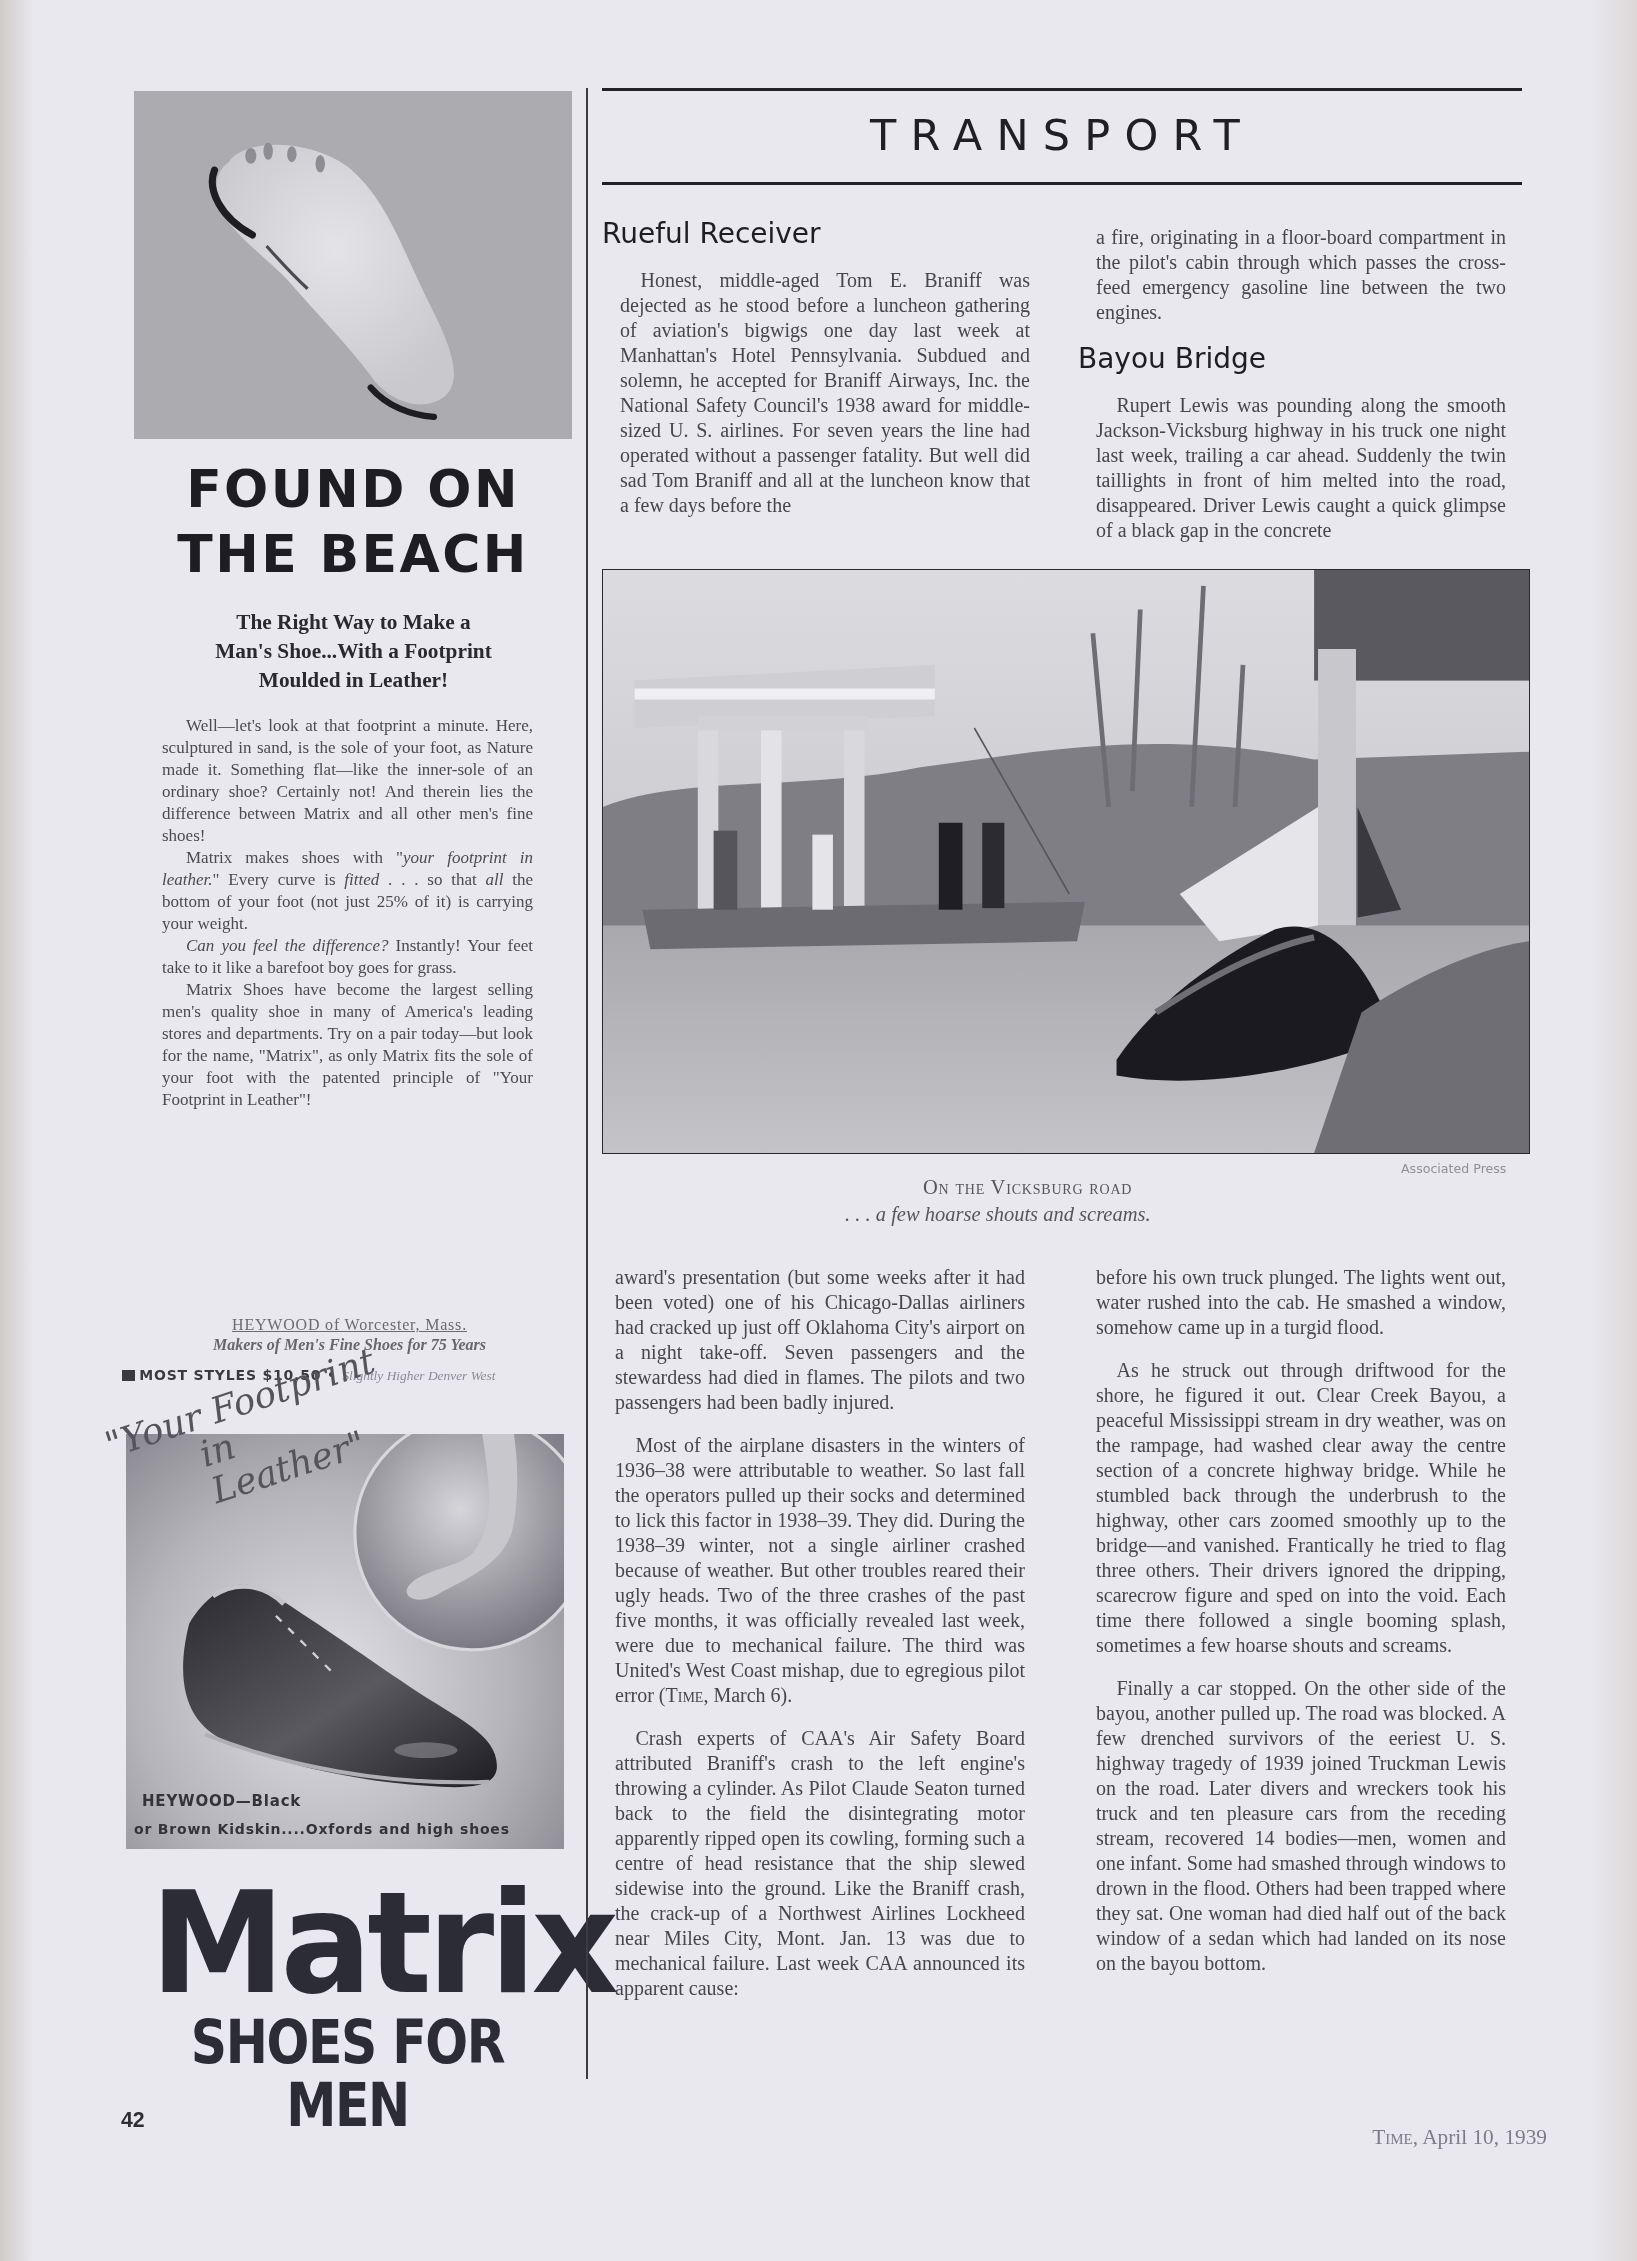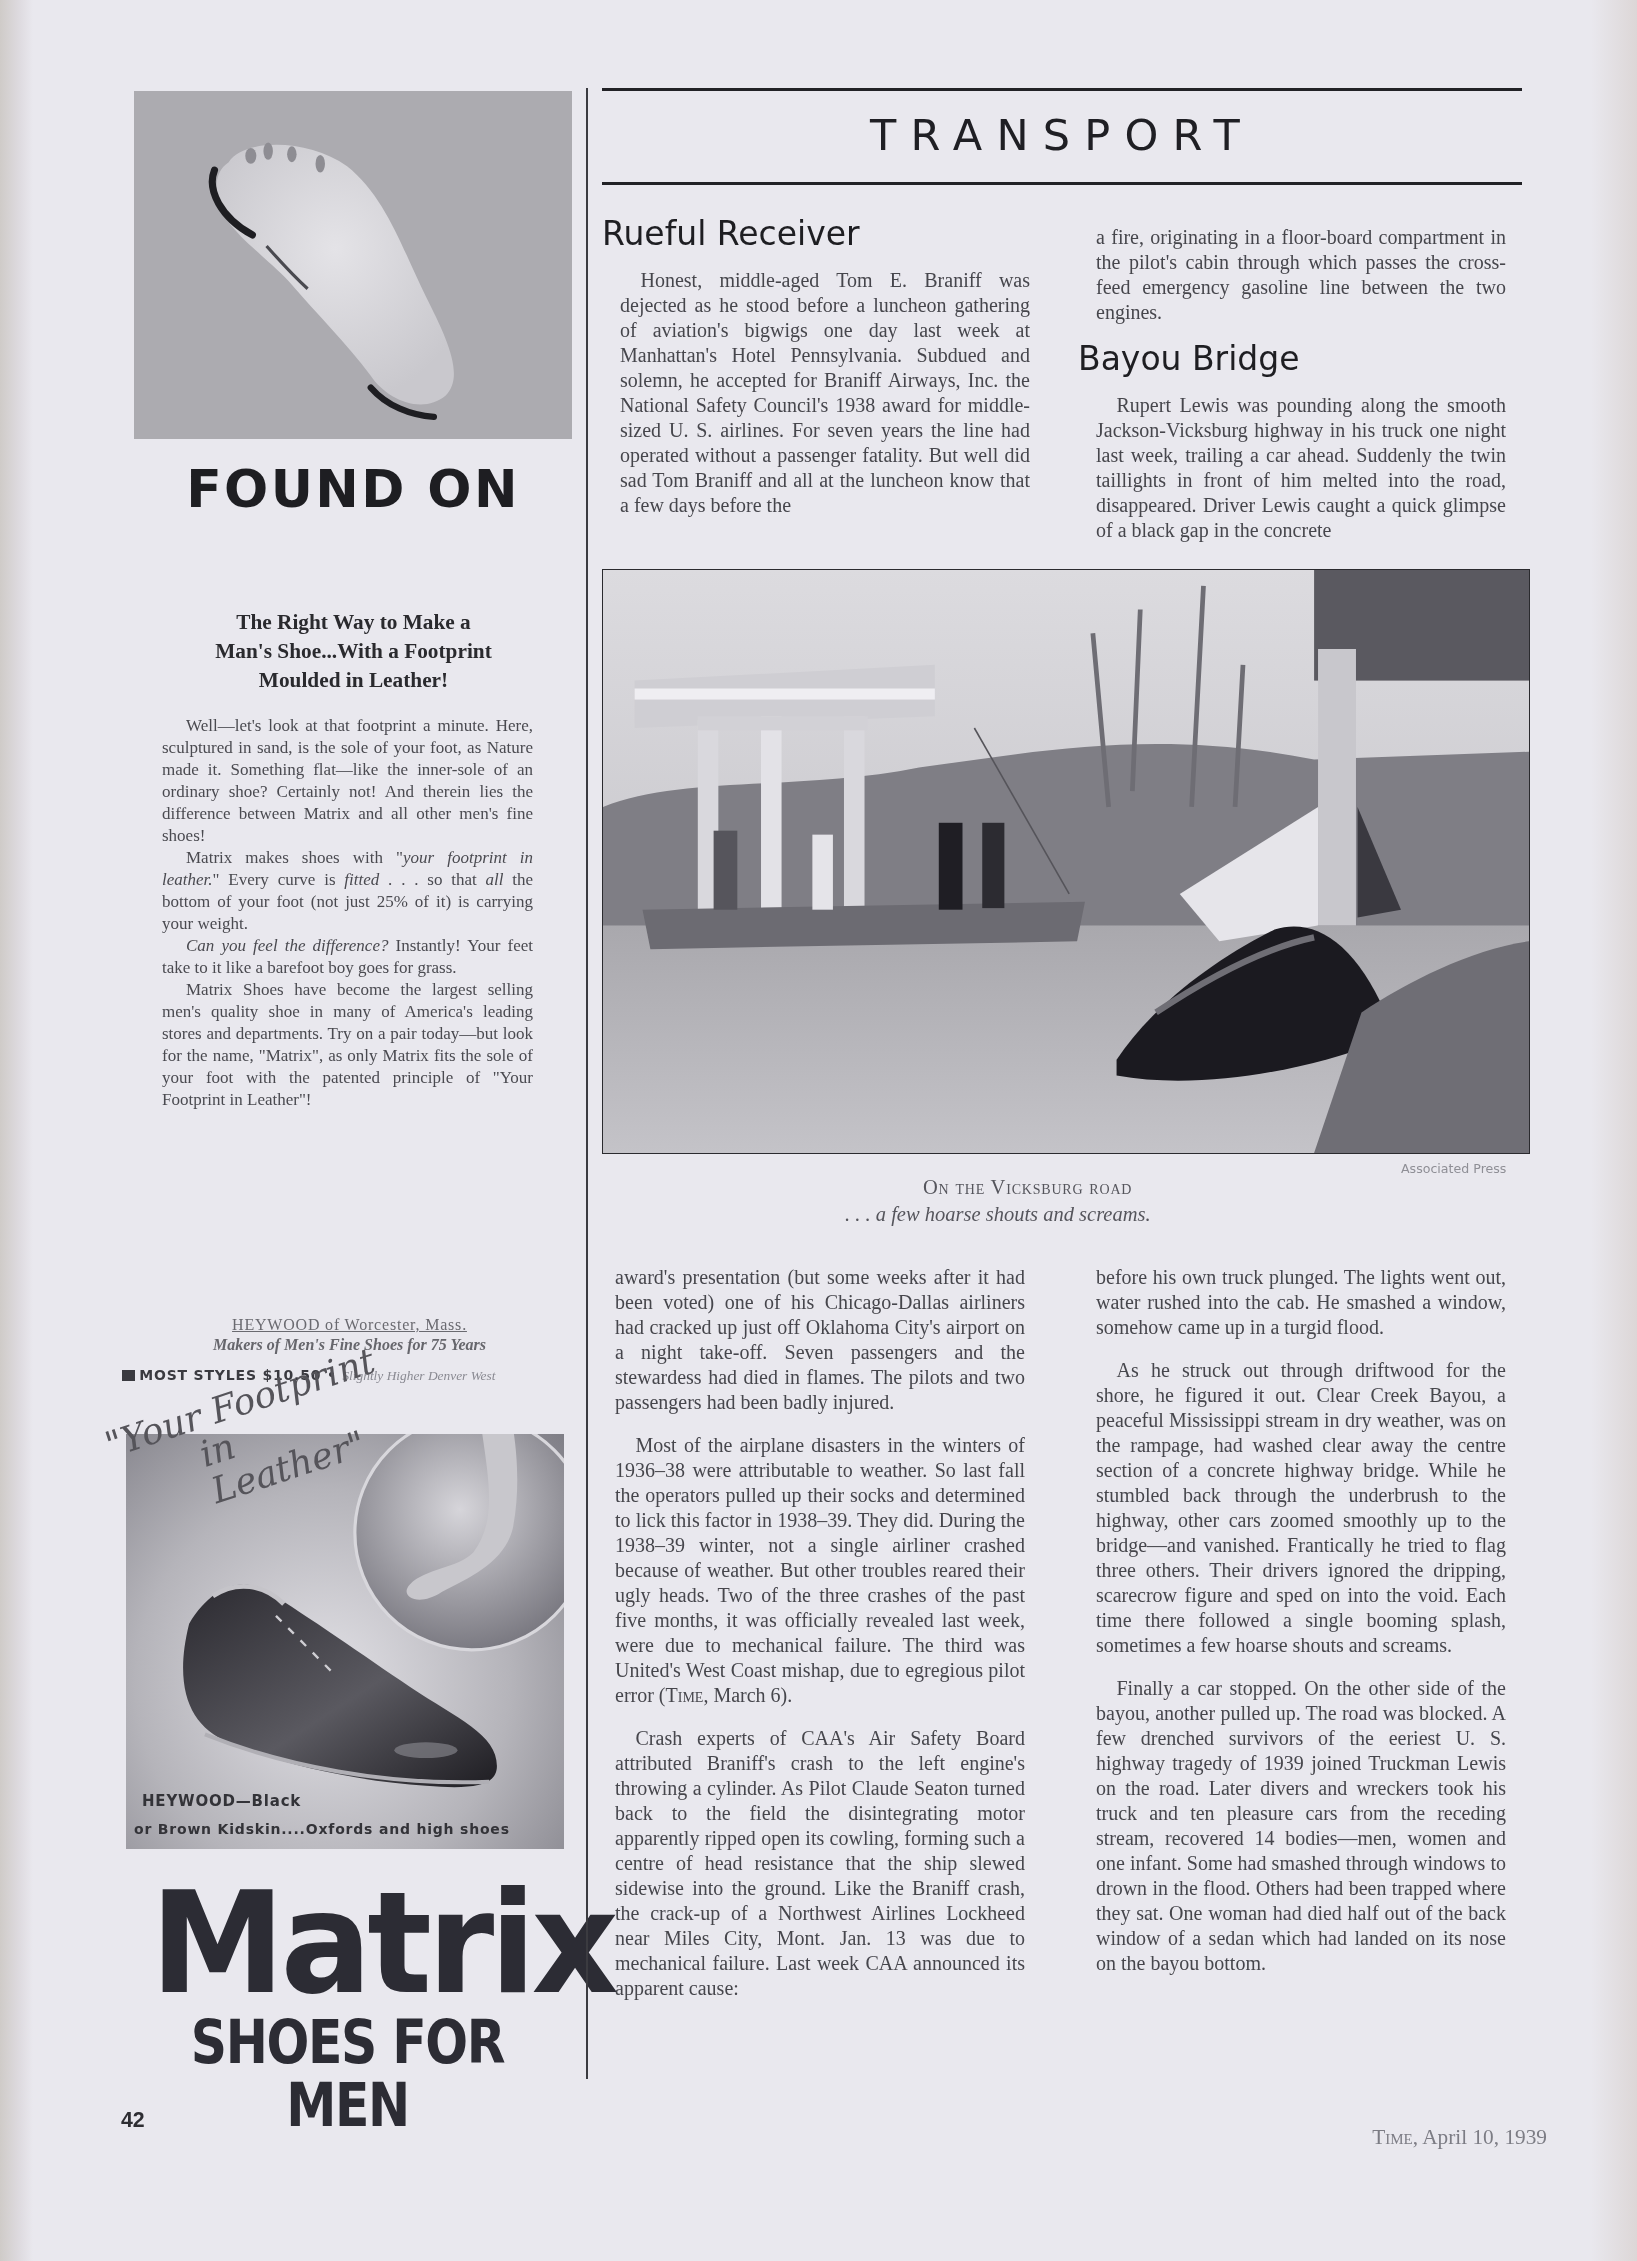--- a/index.html
+++ b/index.html
@@ -59,21 +59,21 @@
   .column-rule { left: 586px; top: 88px; width: 1.6px; height: 1991px; background: #3b3b40; }
 
   
   .section-rule { left: 602px; width: 920px; height: 3.2px; background: #222226; }
   .section-title { left: 602px; top: 104px; width: 920px; text-align: center;
     font-family: "DejaVu Sans", sans-serif; font-size: 43px; letter-spacing: 14.2px; color: #1f1f24; line-height: 63px; }
 
   .article-col { width: 446px; font-size: 20px; line-height: 25px; text-align: justify; color: #46464c; }
   .article-col p { margin: 18px; text-indent: 20.5px; }
   .article-col p.noindent { text-indent: 0; }
-  .article-col .hed { font-family: "DejaVu Sans", sans-serif; font-size: 33px; color: #1e1e22;
+  .article-col .hed { font-family: "DejaVu Sans", sans-serif; font-size: 28px; color: #1e1e22;
     text-indent: 0; text-align: left; line-height: 32px; margin: 0 0 3.2px 0; }
   .article-col .smallcaps { font-variant: small-caps; }
 
   .news-photo { left: 602px; top: 569px; width: 926px; height: 583px; border: 1.6px solid #2a2a2e;
     overflow: hidden; background: #c9c8cc; }
   .news-photo svg { width: 100%; height: 100%; display: block; }
   .photo-credit { left: 1401px; top: 1161px; font-family: "DejaVu Sans", sans-serif; font-size: 12.6px; color: #8f8f96; }
   .caption-title { left: 923px; top: 1176px; font-size: 20.5px; color: #55555c; font-variant: small-caps; letter-spacing: 0.8px; }
   .caption-sub { left: 845px; top: 1203px; font-size: 20.5px; color: #55555c; font-style: italic; }
 
@@ -104,20 +104,21 @@
       <ellipse cx="148" cy="82" rx="7" ry="10" fill="#8e8d93"></ellipse>
       <ellipse cx="170" cy="76" rx="6" ry="11" fill="#8e8d93"></ellipse>
       <ellipse cx="200" cy="80" rx="6" ry="10" fill="#8e8d93"></ellipse>
       <ellipse cx="236" cy="92" rx="6" ry="11" fill="#8e8d93"></ellipse>
     </g>
   </svg>
 </div>
 
 <div class="abs ad-headline">
   <div>FOUND ON</div>
+  <div>THE BEACH</div>
 </div>
 
 <div class="abs ad-subhead">
   <div>The Right Way to Make a</div>
   <div>Man's Shoe...With a Footprint</div>
   <div>Moulded in Leather!</div>
 </div>
 
 <div class="abs ad-body">
   <p><span>Well—let's look at that footprint a minute. Here, sculptured in sand, is the sole of your foot, as Nature made it. Something flat—like the inner-sole of an ordinary shoe? Certainly not! And therein lies the difference between Matrix and all other men's fine shoes!</span></p>

